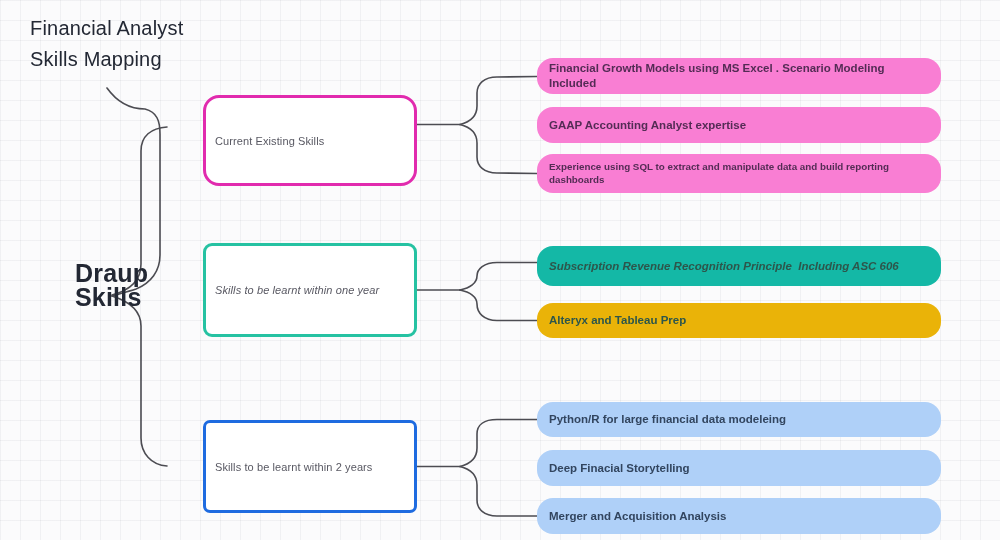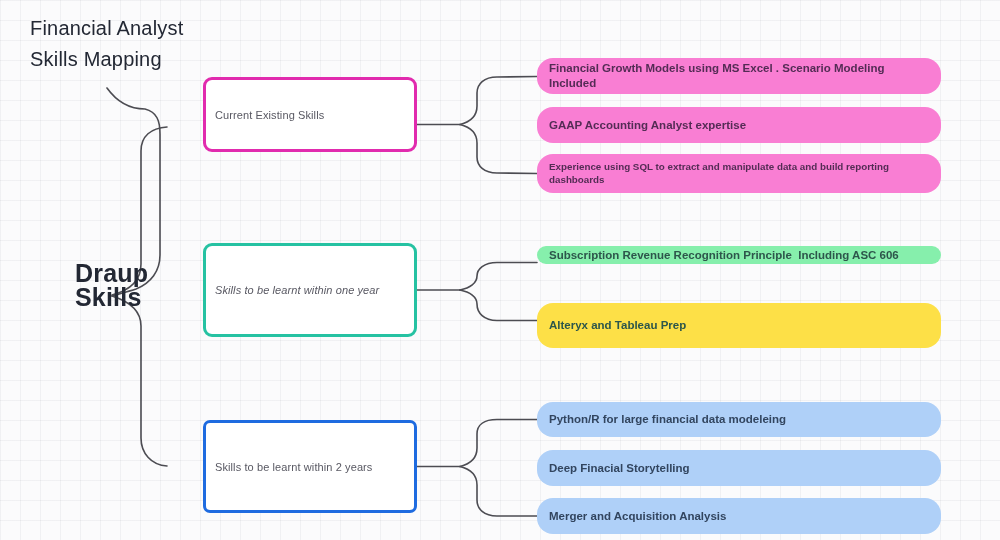--- a/index.html
+++ b/index.html
@@ -68,40 +68,40 @@
 <div class="abs board-title">
   <div>Financial Analyst</div>
   <div>Skills Mapping</div>
 </div>
 
 <div class="abs root-label">
   <div>Draup</div>
   <div>Skills</div>
 </div>
 
-<div class="abs branch-box" style="top: 77px; height: 75px; border-color: rgb(225, 43, 174);">
+<div class="abs branch-box" style="top: 95px; height: 91px; border-color: rgb(225, 43, 174); border-radius: 16px;">
   <span>Current Existing Skills</span>
 </div>
 <div class="abs skill-item" style="top: 58px; height: 36px; background-color: rgb(249, 126, 211); color: rgb(84, 44, 85);">
   <span>Financial Growth Models using MS Excel . Scenario Modeling Included</span>
 </div>
 <div class="abs skill-item" style="top: 107px; height: 36px; background-color: rgb(249, 126, 211); color: rgb(84, 44, 85);">
   <span>GAAP Accounting Analyst expertise</span>
 </div>
 <div class="abs skill-item" style="top: 154px; height: 39px; font-size: 9.8px; background-color: rgb(249, 126, 211); color: rgb(84, 44, 85); align-items: center;">
   <span>Experience using SQL to extract and manipulate data and build reporting dashboards</span>
 </div>
 
 <div class="abs branch-box" style="top: 243px; height: 94px; border-color: rgb(38, 194, 162); font-style: italic;">
   <span>Skills to be learnt within one year</span>
 </div>
-<div class="abs skill-item" style="top: 246px; height: 18px; background-color: #86efac; color: rgb(45, 86, 75);">
+<div class="abs skill-item" style="top: 246px; height: 40px; background-color: #14b8a6; color: rgb(45, 86, 75); font-style: italic;">
   <span>Subscription Revenue Recognition Principle  Including ASC 606</span>
 </div>
-<div class="abs skill-item" style="top: 303px; height: 45px; background-color: #fde047; color: rgb(45, 86, 75);">
+<div class="abs skill-item" style="top: 303px; height: 35px; background-color: #eab308; color: rgb(45, 86, 75);">
   <span>Alteryx and Tableau Prep</span>
 </div>
 
 <div class="abs branch-box" style="top: 420px; height: 93px; border-color: rgb(30, 107, 224); border-radius: 7px;">
   <span>Skills to be learnt within 2 years</span>
 </div>
 <div class="abs skill-item" style="top: 402px; height: 35px; background-color: rgb(175, 208, 248); color: rgb(50, 69, 95);">
   <span>Python/R for large financial data modeleing</span>
 </div>
 <div class="abs skill-item" style="top: 450px; height: 36px; background-color: rgb(175, 208, 248); color: rgb(50, 69, 95); align-items: center;">

